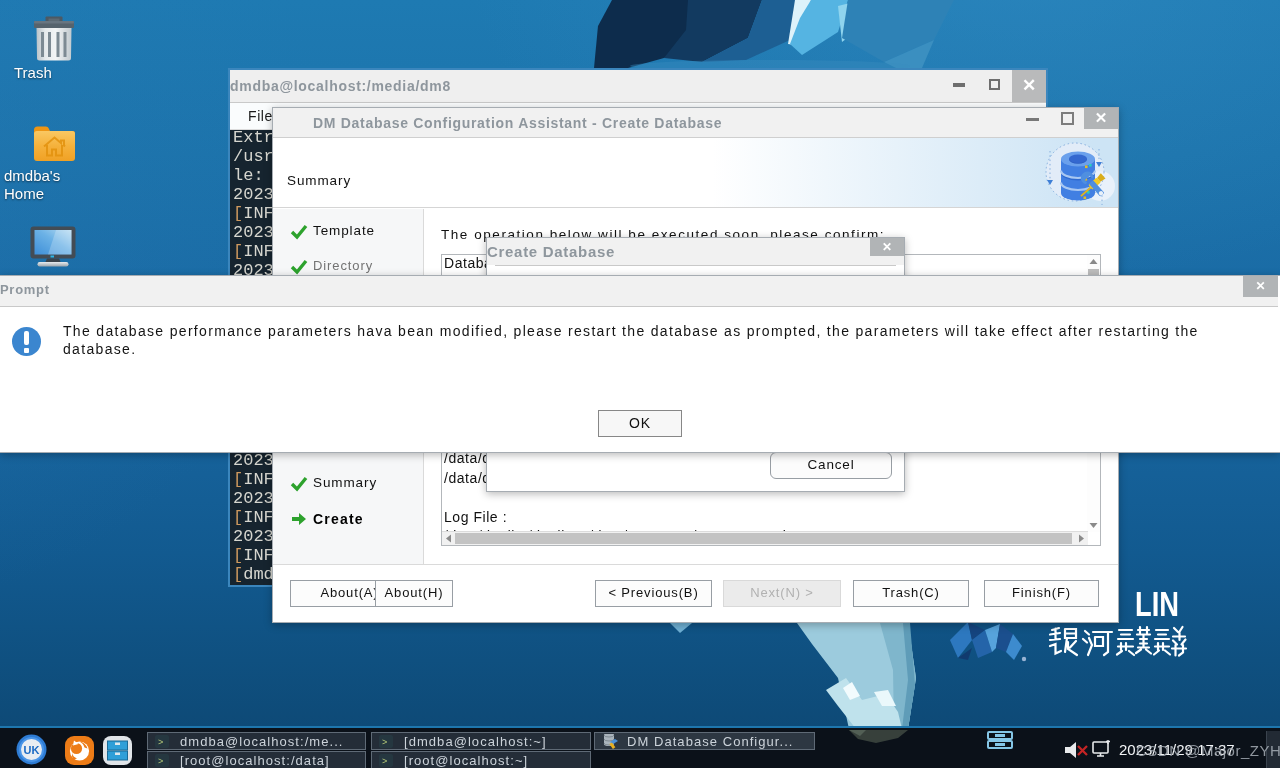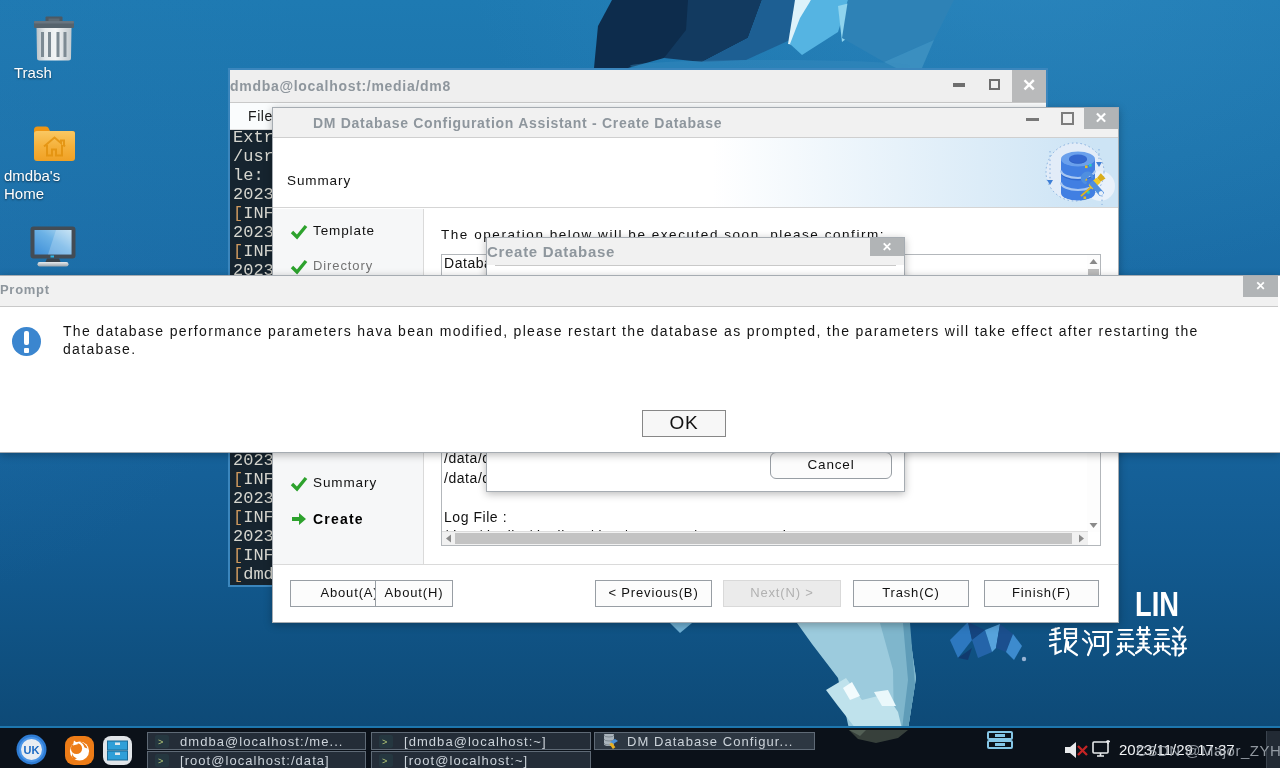--- a/index.html
+++ b/index.html
@@ -302,21 +302,21 @@
 <div class="abs win" id="prompt">
   <div class="abs tbar" style="left:0;top:0;width:1278px;height:30px;border-bottom:1px solid #c9c9c9;">
     <div class="abs ttxt" style="left:0;top:6px;width:1244px;font-size:13px;">Prompt</div>
     <div class="abs closebox" style="left:1243px;top:0;width:35px;height:21px;font-size:12px;line-height:20px;">✕</div>
   </div>
   <div class="abs" style="left:12px;top:51px;width:29px;height:29px;border-radius:50%;background:#3b86cf;">
     <div style="position:absolute;left:12px;top:4px;width:5px;height:14px;background:#fff;border-radius:2px;"></div>
     <div style="position:absolute;left:12px;top:21px;width:5px;height:4.5px;background:#fff;border-radius:1px;"></div>
   </div>
   <div class="abs" style="left:63px;top:46px;width:1200px;font-size:14px;letter-spacing:1.32px;line-height:18px;color:#141414;">The database performance parameters hava bean modified, please restart the database as prompted, the parameters will take effect after restarting the<br>database.</div>
-  <div class="btn" style="left:598px;top:134px;width:82px;height:25px;line-height:24px;font-size:19px;border-color:#878787;background:#f7f7f7;margin-left:44px;">OK</div>
+  <div class="btn" style="left:598px;top:134px;width:82px;height:25px;line-height:24px;font-size:14px;border-color:#878787;background:#f7f7f7;">OK</div>
 </div>
 <div class="abs" id="taskbar">
   <svg class="abs" style="left:846px;top:2px" width="62" height="13">
       <polygon points="3,0 62,0 52,8 30,13 12,9" fill="#3c463f" opacity="0.9"></polygon>
       <polygon points="3,0 20,0 14,6" fill="#59665c" opacity="0.8"></polygon>
     </svg>
 
   <svg class="abs" style="left:16px;top:6px" width="31" height="31" viewBox="0 0 31 31">
     <circle cx="15.5" cy="15.5" r="15" fill="#2e7cd4"></circle>
     <circle cx="15.5" cy="15.5" r="12.5" fill="#4a95e8"></circle>

